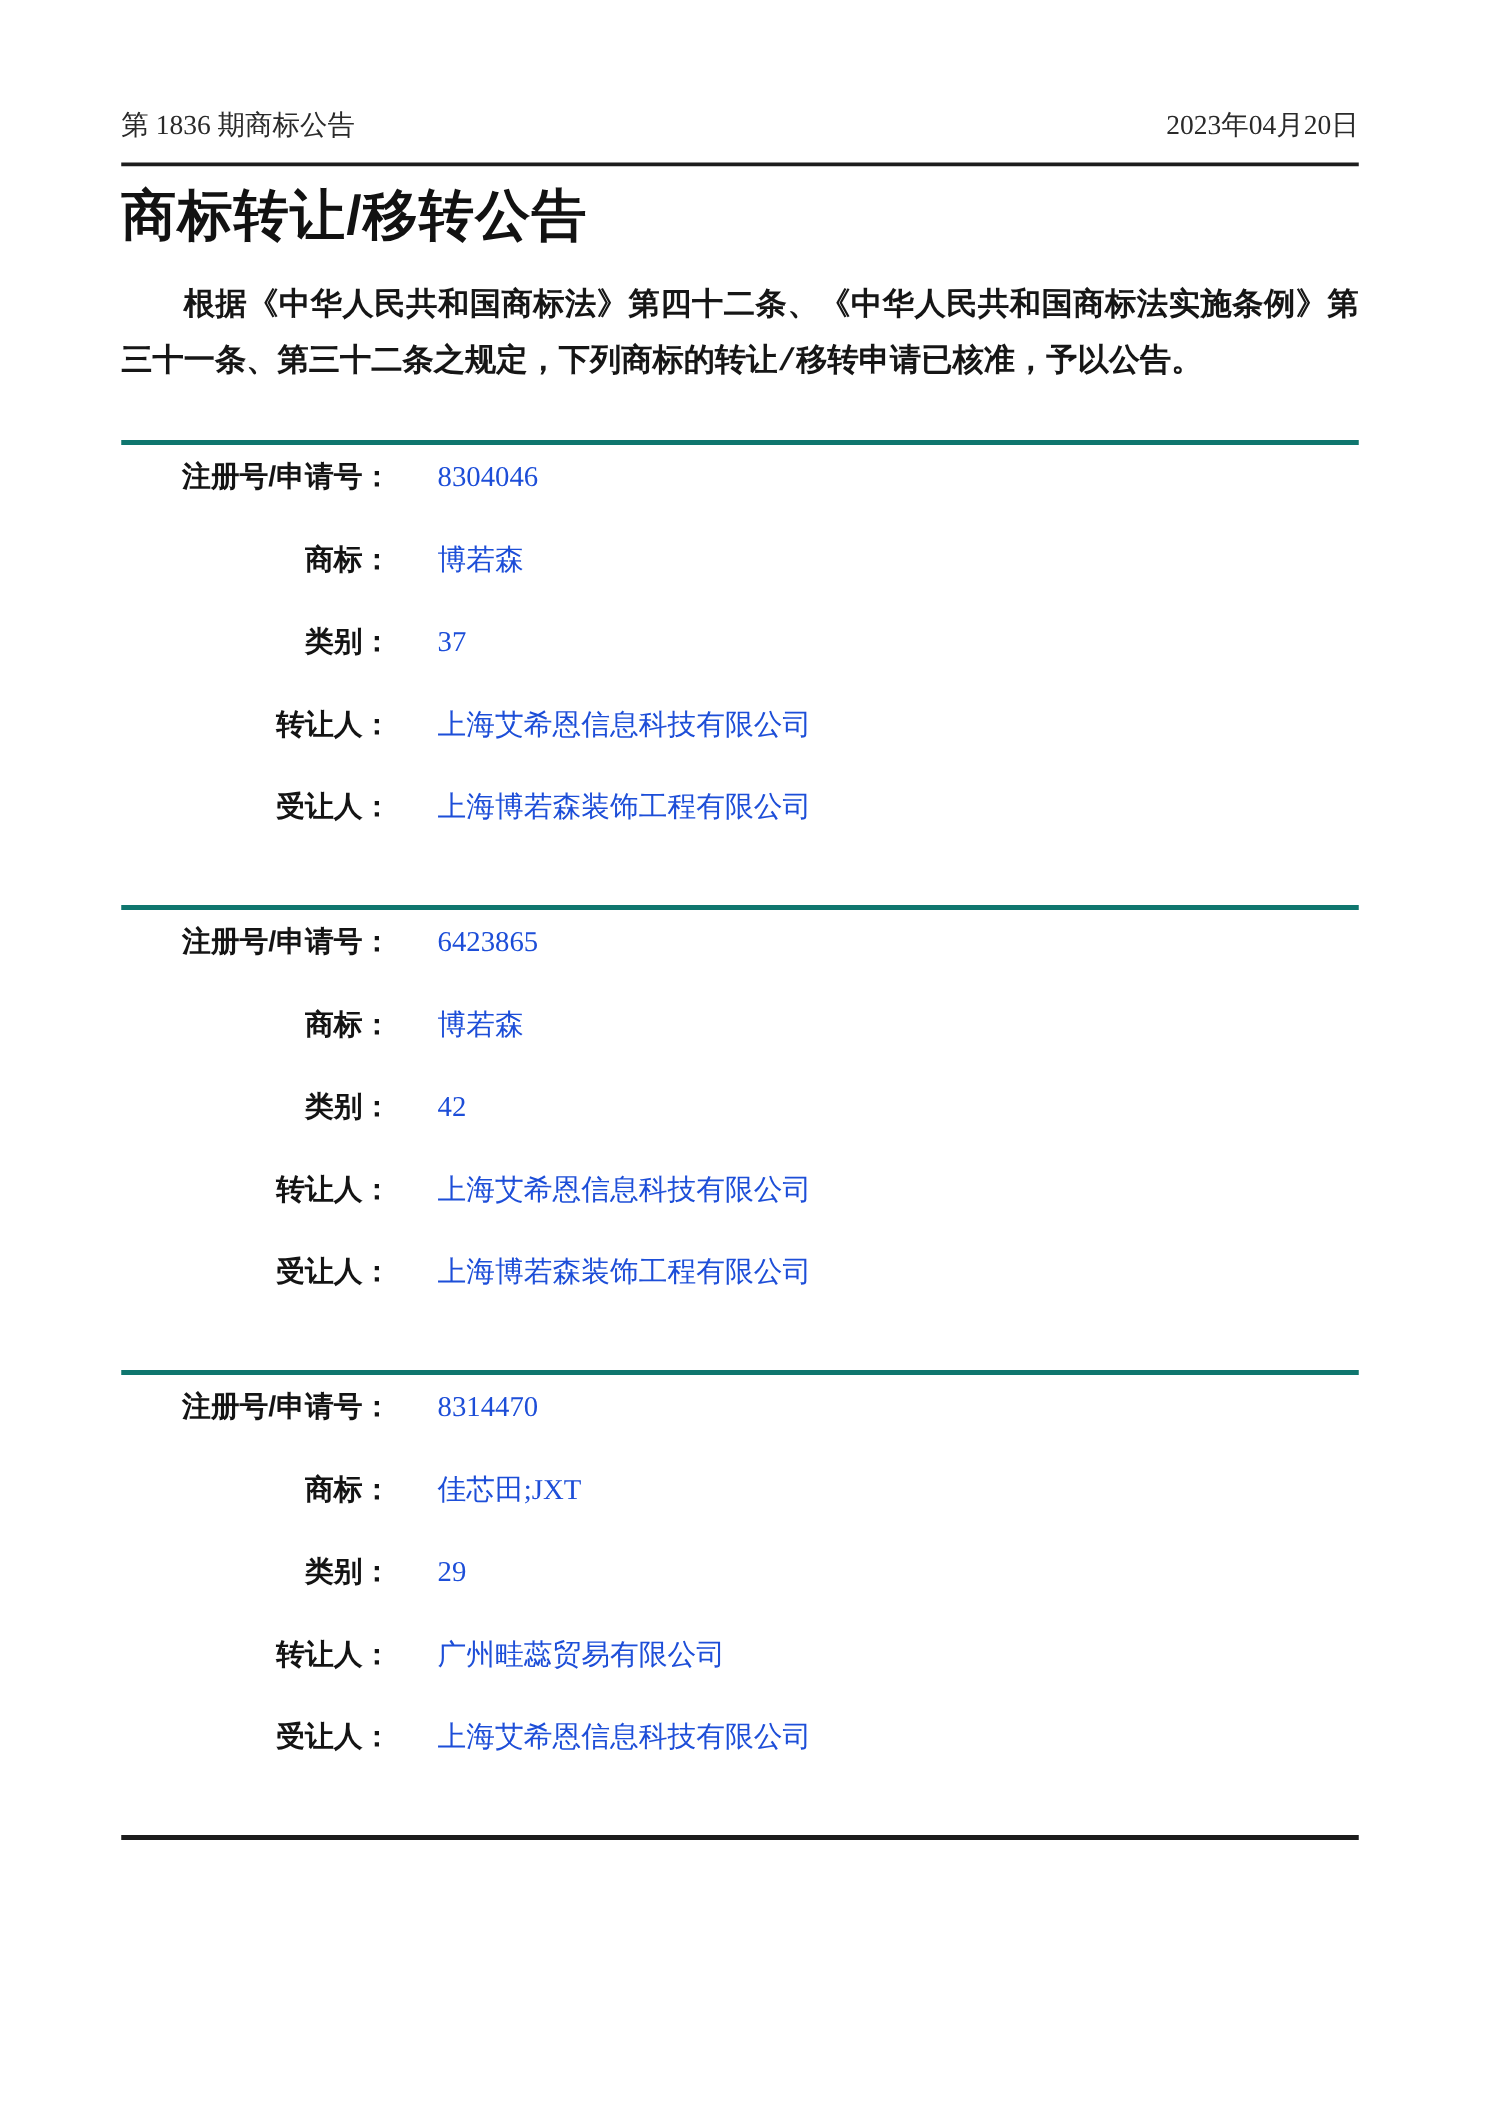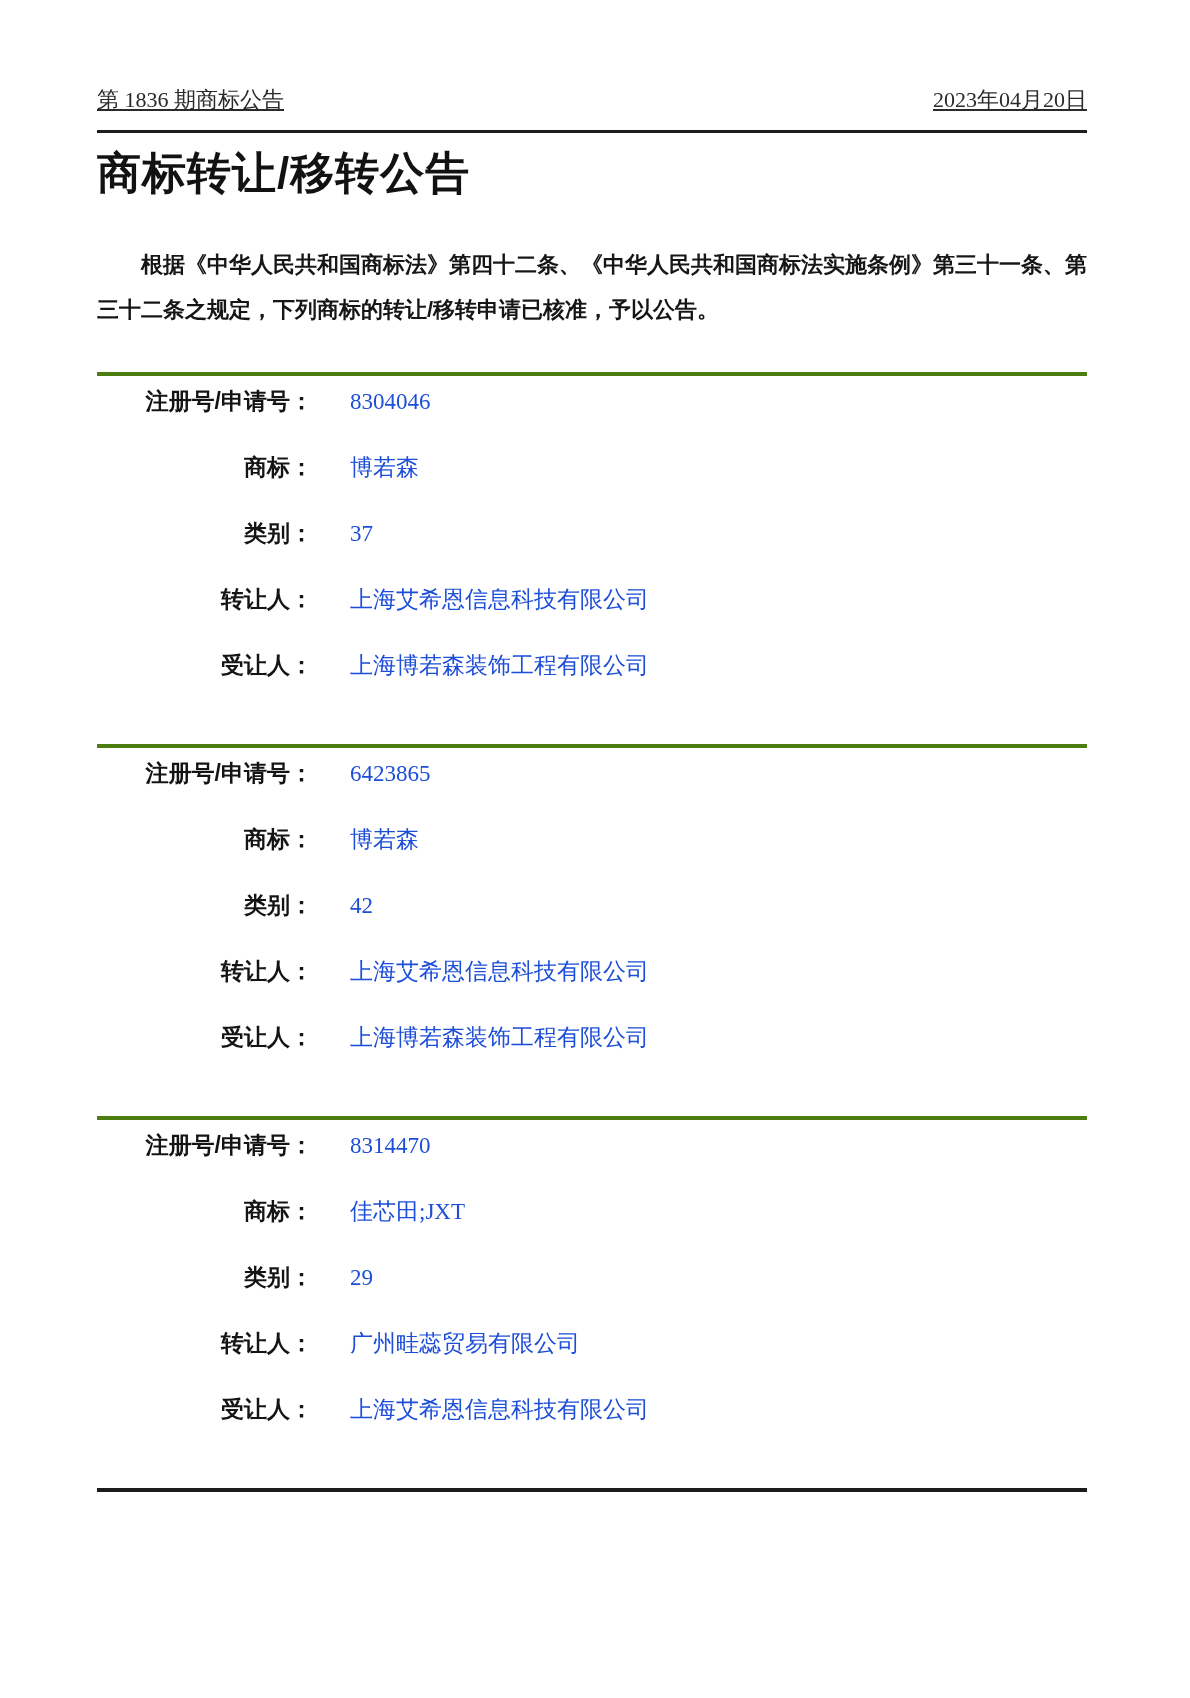--- a/index.html
+++ b/index.html
@@ -20,53 +20,52 @@
   }
   
   .header {
     padding-top: 86px;
     display: flex;
     justify-content: space-between;
     align-items: baseline;
     font-size: 22px;
     line-height: 28px;
     color: #2a2a2a;
-    text-decoration: underline;
   }
   .header-rule {
     margin-top: 16px;
     border-top: 3px solid #1d1d1d;
   }
   
   .doc-title {
     margin-top: 15px;
     font-family: "Liberation Sans", "DejaVu Sans", sans-serif;
     font-size: 44px;
     font-weight: 700;
     line-height: 50px;
     letter-spacing: 1px;
     color: #121212;
   }
   
   .intro {
-    margin-top: 44px;
-    font-family: Liberation Sans, sans-serif;
-    font-size: 22px;
+    margin-top: 24px;
+    font-family: Liberation Mono, monospace;
+    font-size: 25px;
     font-weight: 700;
     line-height: 45px;
     text-align: justify;
     text-indent: 2em;
     color: #161616;
   }
   
   .records {
     margin-top: 40px;
   }
   .record {
-    border-top: 4px solid #4d7c0f;
+    border-top: 4px solid #0f766e;
     padding-top: 13px;
     margin-bottom: 66px;
   }
   .record-end-rule {
     border-top: 4px solid #1c1c1c;
   }
   .row {
     display: flex;
     align-items: baseline;
     font-size: 23px;

